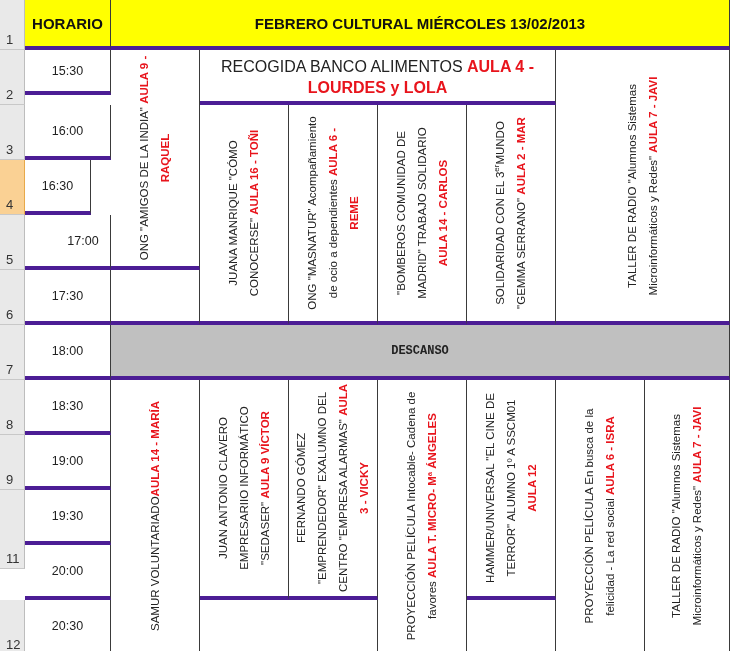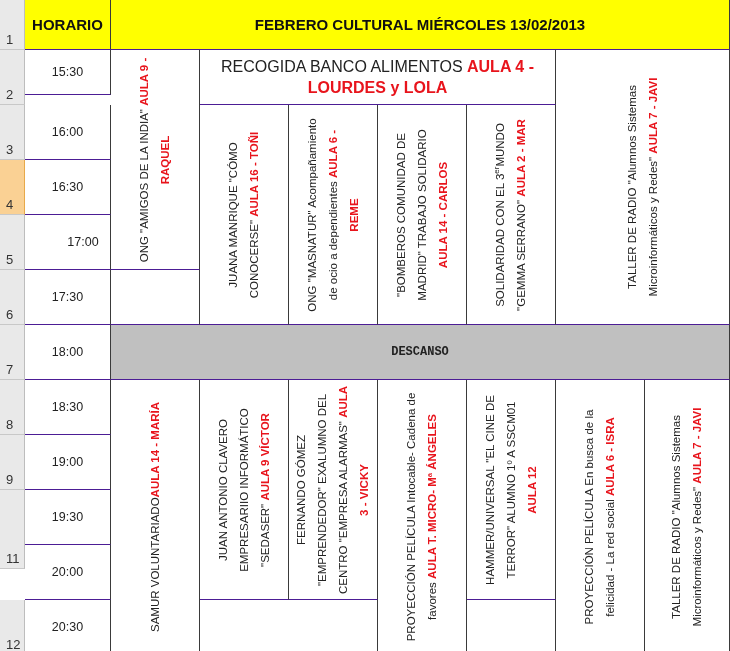--- a/index.html
+++ b/index.html
@@ -1,17 +1,17 @@
 <!DOCTYPE html>
 <html><head>
 <meta charset="utf-8">
 <style>
   html,body{margin:0;padding:0;background:#fff;}
   body{width:730px;height:651px;position:relative;overflow:hidden;font-family:"Liberation Sans","DejaVu Sans",sans-serif;}
-  .cell{position:absolute;box-sizing:border-box;border-right:1px solid #3a3a3a;border-bottom:1px solid #4c1d95;background:#fff;overflow:hidden;}
+  .cell{position:absolute;box-sizing:border-box;border-right:1px solid #3a3a3a;border-bottom:4px solid #4c1d95;background:#fff;overflow:hidden;}
   .rowhdr{position:absolute;left:0;width:25px;box-sizing:border-box;background:#e9e9e9;border-right:1px solid #bdbdbd;border-bottom:1px solid #c8c8c8;color:#333;font-size:13px;}
   .rowhdr span{position:absolute;left:6px;bottom:2px;}
   .rowhdr.sel{background:#fad194;border-right:1px solid #e8a94a;}
   .yellow{background:#ffff00;}
   .grey{background:#c0c0c0;}
   .hdr-text{font-weight:bold;font-size:15px;color:#111;display:flex;align-items:center;justify-content:center;height:100%;}
   .time{font-size:12.5px;color:#222;display:flex;align-items:center;justify-content:center;height:100%;}
   .red{color:#e8141c;font-weight:bold;}
   .vert{position:absolute;top:50%;left:50%;transform:translate(-50%,-50%) rotate(-90deg);text-align:center;font-size:11.5px;line-height:21px;color:#222;}
   .horiz{font-size:16px;color:#222;text-align:center;line-height:21px;padding:6px 6px 0 6px;}
@@ -63,21 +63,21 @@
 <div class="cell yellow" style="left:111px;top:0;width:619px;height:50px;">
   <div class="hdr-text">FEBRERO CULTURAL MIÉRCOLES 13/02/2013</div>
 </div>
 
 <div class="cell" style="left:25px;top:50px;width:86px;height:45px;">
     <div class="time">15:30</div>
   </div>
 <div class="cell" style="left:25px;top:105px;width:86px;height:55px;">
     <div class="time">16:00</div>
   </div>
-<div class="cell" style="left:25px;top:160px;width:86px;height:55px;">
+<div class="cell" style="left:25px;top:160px;width:66px;height:55px;">
     <div class="time">16:30</div>
   </div>
 <div class="cell" style="left:25px;top:215px;width:86px;height:55px;padding-left:31px;">
     <div class="time">17:00</div>
   </div>
 <div class="cell" style="left:25px;top:270px;width:86px;height:55px;">
     <div class="time">17:30</div>
   </div>
 <div class="cell" style="left:25px;top:325px;width:86px;height:55px;">
     <div class="time">18:00</div>

